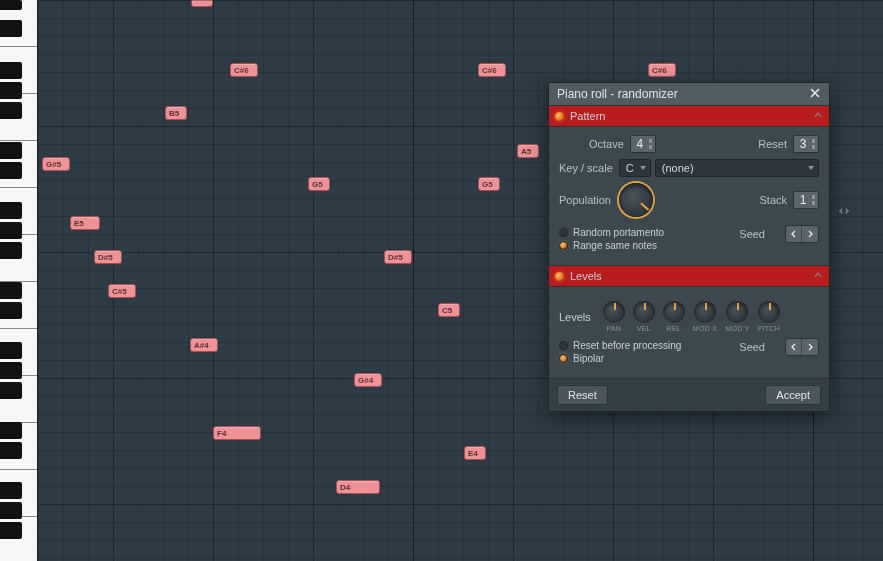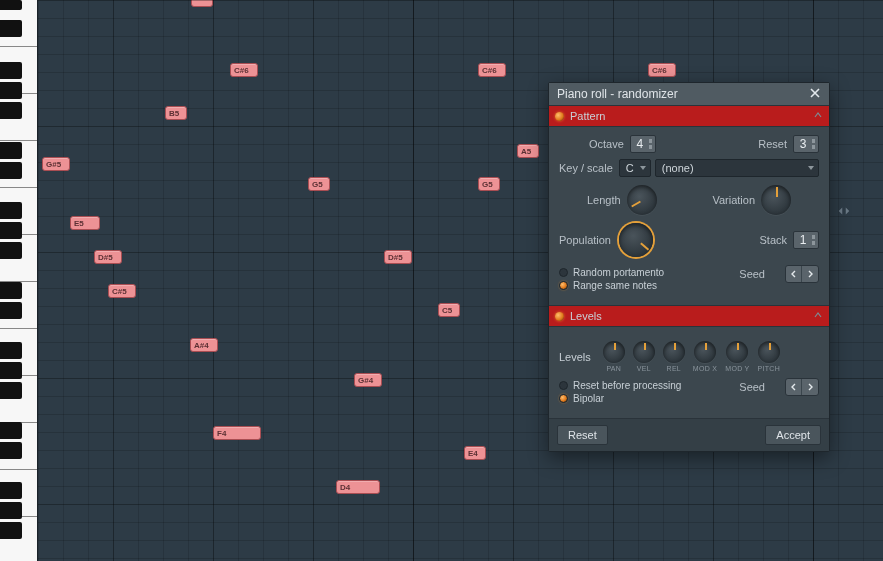--- a/index.html
+++ b/index.html
@@ -380,34 +380,20 @@
     <div class="row">
       <span class="lab">Key / scale</span>
       <span class="dropdown" style="margin-left:6px; width:32px;">
         <span>C</span>
       </span>
       <span class="dropdown" style="margin-left:4px; flex:1;">
         <span>(none)</span>
       </span>
     </div>
 
-    <div class="knob-area">
-      <div class="knob-row">
-        <span class="knob-label">Length</span>
-        <div class="knob">
-            <div class="ind" style="transform:rotate(-120deg)"></div>
-          </div>
-      </div>
-      <div class="knob-row">
-        <span class="knob-label">Variation</span>
-        <div class="knob">
-            <div class="ind" style="transform:rotate(0deg)"></div>
-          </div>
-      </div>
-    </div>
 
     <div class="row">
       <span class="lab">Population</span>
       <div class="knob ring" style="margin-left:8px; width:34px; height:34px;">
         <div class="ind" style="transform:rotate(130deg); transform-origin:50% 15px;"></div>
       </div>
       <span class="lab" style="margin-left:auto;">Stack</span>
       <span class="numbox" style="margin-left:6px;">
         <span>1</span>
       </span>

